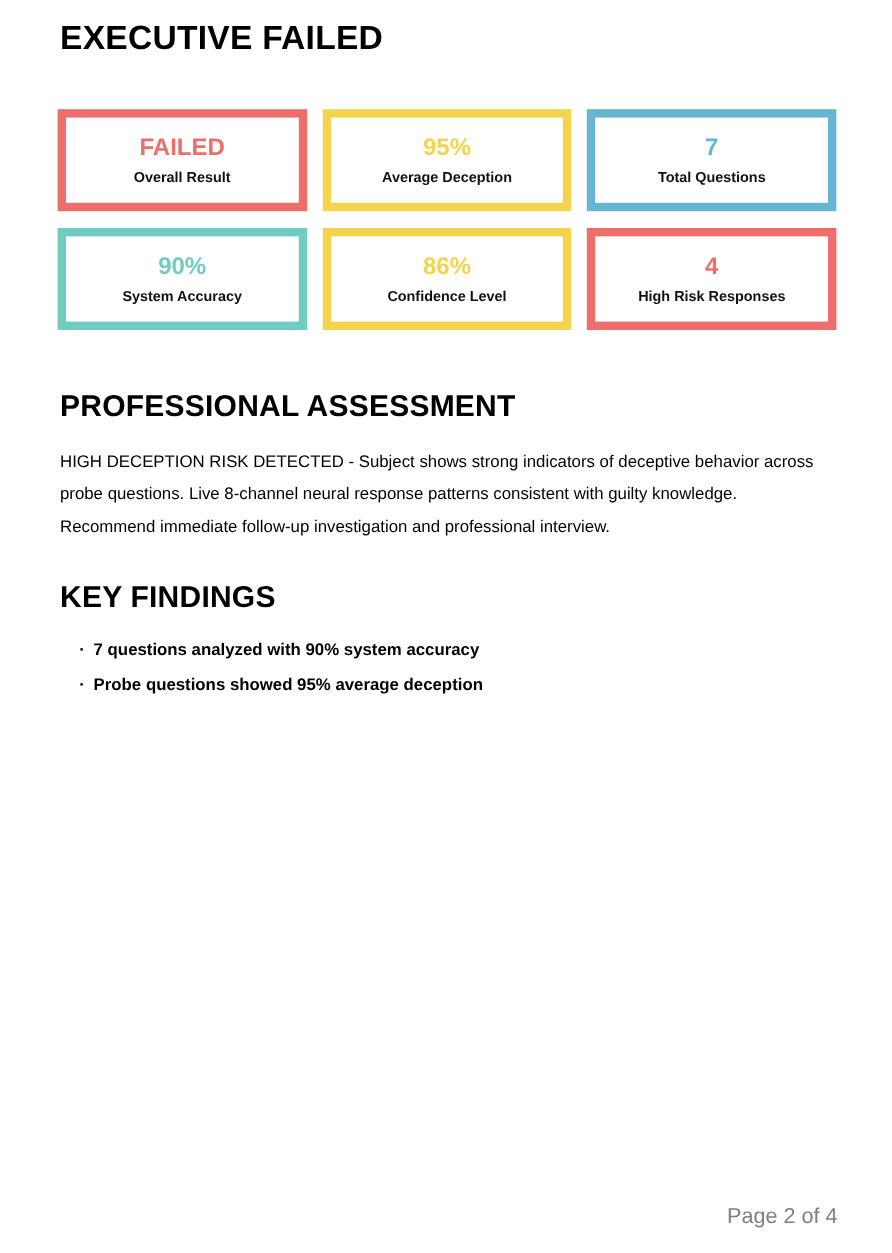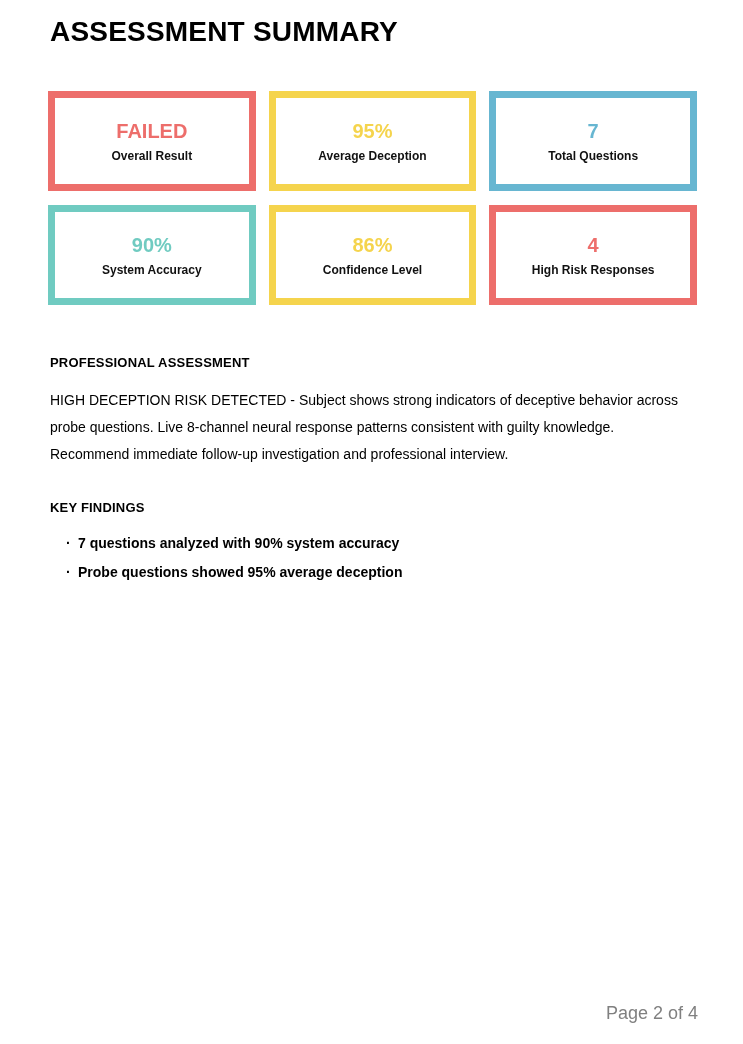--- a/index.html
+++ b/index.html
@@ -24,21 +24,21 @@
   }
 
   .cards {
     margin: 45px 0 0 -2px;
     display: grid;
     grid-template-columns: repeat(3, 1fr);
     gap: 14px 13px;
   }
   .stat-card {
     box-sizing: border-box;
-    height: 100px;
+    height: 85px;
     border: 7px solid #cccccc;
     background: #ffffff;
     display: flex;
     flex-direction: column;
     align-items: center;
     justify-content: center;
     text-align: center;
   }
   .card-value {
     font-size: 20px;
@@ -48,21 +48,21 @@
   }
   .card-label {
     font-size: 12px;
     font-weight: bold;
     color: #111111;
     line-height: 1;
   }
 
   .section-heading {
     margin: 0;
-    font-size: 13px;
+    font-size: 25px;
     font-weight: bold;
     letter-spacing: 0.2px;
   }
   .assessment-heading { margin-top: 50px; }
   .assessment-body {
     margin: 17px 0 0 0;
     font-size: 14px;
     line-height: 27px;
     max-width: 650px;
   }
@@ -95,21 +95,21 @@
     right: 45px;
     font-size: 18px;
     color: #808080;
   }
 </style>
 </head>
 <body>
 
 <div class="content">
 
-  <h1 class="page-title">ASSESSMENT SUMMARY</h1>
+  <h1 class="page-title">EXECUTIVE FAILED</h1>
 
   <div class="cards">
     <div class="stat-card" style="border-color: rgb(237, 110, 107);">
       <div class="card-value" style="color: rgb(237, 110, 107);">FAILED</div>
       <div class="card-label">Overall Result</div>
     </div>
     <div class="stat-card" style="border-color: rgb(245, 212, 77);">
       <div class="card-value" style="color: rgb(245, 212, 77); text-align: center;">95%</div>
       <div class="card-label">Average Deception</div>
     </div>

